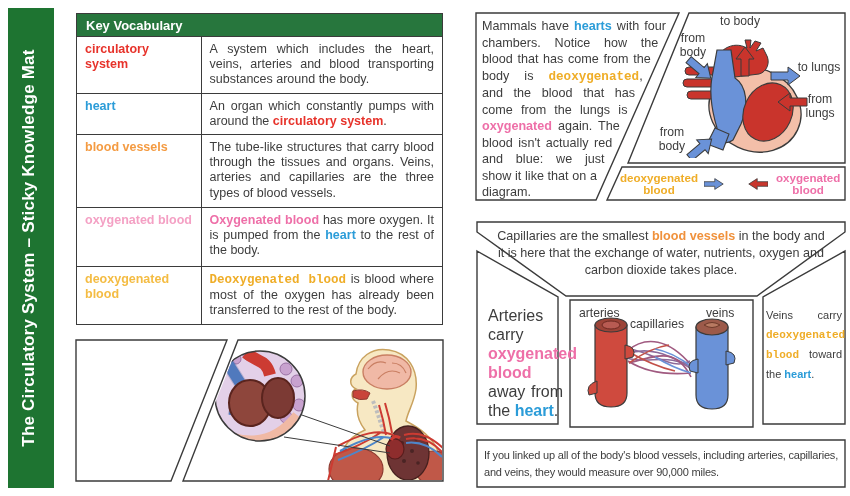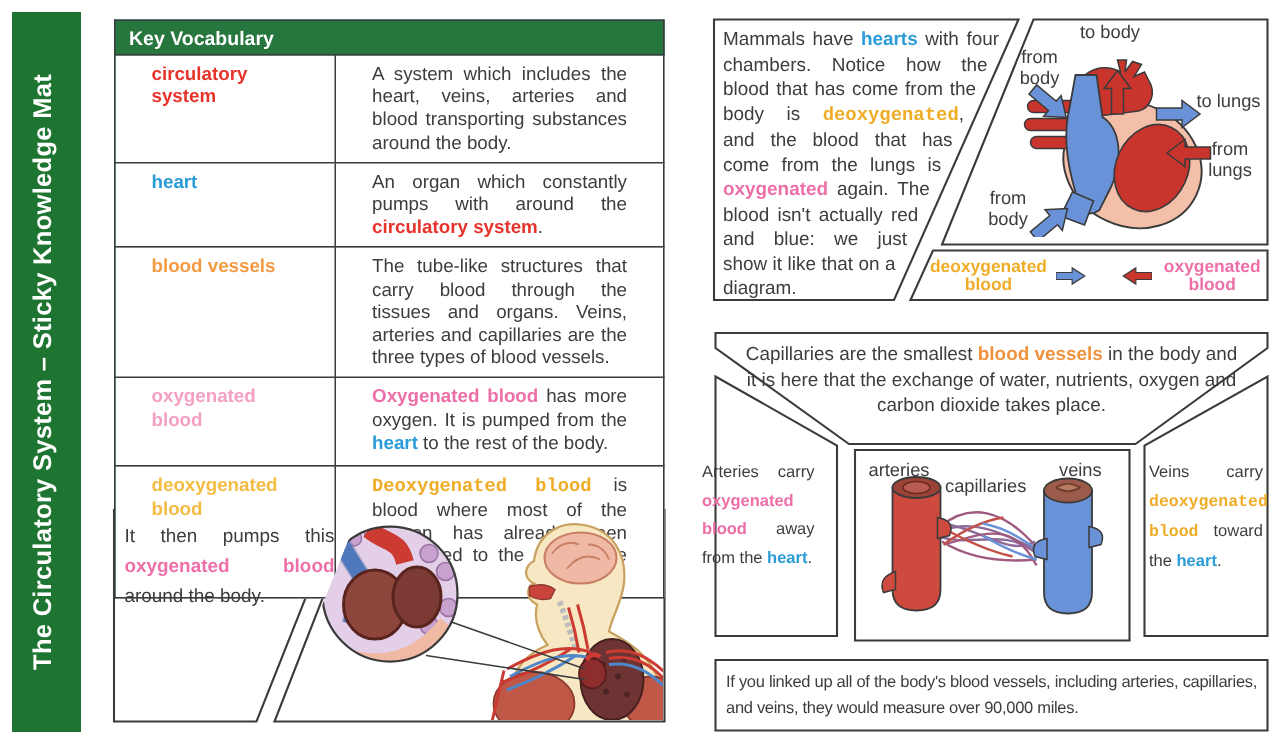--- a/index.html
+++ b/index.html
@@ -10,21 +10,21 @@
   #outlines{position:absolute;left:0;top:0;z-index:0;}
   
   .sidebar{left:8px;top:8px;width:46px;height:480px;background:#1e7431;z-index:2;}
   .sidebar-title{position:absolute;left:-217px;top:228px;width:480px;height:24px;
     transform:rotate(-90deg);text-align:center;color:#fff;font-weight:bold;
     font-size:17px;letter-spacing:.2px;white-space:nowrap;}
   
   .vocab{left:76px;top:13px;z-index:2;border-collapse:collapse;width:367px;background:#0f766e;}
   .vocab th{background:#27763d;color:#fff;font-size:13px;text-align:left;
     padding:3px 9px;border:1.4px solid #3b3b3b;height:16px;}
-  .vocab td{border:1.4px solid #3b3b3b;vertical-align:top;padding:5px 24px;
+  .vocab td{border:1.4px solid #3b3b3b;vertical-align:top;padding:5px 8px;
     font-size:12.5px;line-height:15.2px;background:#fff;}
   .vocab td.term{width:108px;font-weight:bold;}
   .vocab td.def{width:227px;text-align:justify;}
   .vocab tr.r1 td{height:45px;} .vocab tr.r2 td{height:30px;}
   .vocab tr.r3 td{height:62px;} .vocab tr.r4 td{height:48px;}
   .vocab tr.r5 td{height:45px;}
   [data-c="red"]{color:#e7332b;}   [data-c="blue"]{color:#2b9cd8;}
   [data-c="orange"]{color:#f49b42;}[data-c="pink"]{color:#f4a0c4;}
   [data-c="yellow"]{color:#f4bc43;}
   .seg{white-space:pre-wrap;}
@@ -36,21 +36,21 @@
   .seg.c-yellow{color:#efad27;font-weight:bold;font-family:Liberation Mono, monospace;}
   
   .txt{z-index:2;}
   .pump-text{left:83px;top:347px;width:140px;font-size:12.6px;line-height:20px;text-align:justify;}
   .pump-text .para{margin-bottom:9px;}
   .mammals-text{left:482px;top:18px;width:196px;height:180px;font-size:12.6px;
     line-height:16.5px;text-align:justify;}
   .slant-spacer{float:right;width:84px;height:182px;
     shape-outside:polygon(84px 0px,84px 182px,0px 182px);shape-margin:4px;}
   .trap-text{left:493px;top:228px;width:336px;font-size:12.6px;line-height:17px;text-align:center;}
-  .arteries-text{left:468px;top:306px;width:75px;font-size:11px;line-height:19px;text-align:justify;}
+  .arteries-text{left:488px;top:306px;width:75px;font-size:16px;line-height:19px;text-align:justify;}
   .veins-text{left:766px;top:306px;width:76px;font-size:11px;line-height:19px;text-align:justify;}
   .fact-text{left:484px;top:447px;width:354px;font-size:11px;letter-spacing:-0.2px;
     line-height:17px;text-align:justify;}
   
   .hlabel{z-index:3;font-size:12.2px;line-height:14px;text-align:center;color:#3d3d3d;}
   
   .legend{left:620px;top:169px;width:222px;height:30px;z-index:3;
     display:flex;align-items:center;justify-content:center;gap:6px;}
   .legend .lab{font-size:11.6px;font-weight:bold;line-height:12.5px;text-align:center;}
   .legend .sp{width:16px;}
@@ -102,21 +102,20 @@
     <td class="def"><span class="seg c-pink">Oxygenated blood</span><span class="seg c-plain"> has more oxygen. It is pumped from the </span><span class="seg c-blue">heart</span><span class="seg c-plain"> to the rest of the body.</span></td>
   </tr>
   <tr class="r5">
     <td class="term" data-c="yellow">deoxygenated blood</td>
     <td class="def"><span class="seg c-yellow">Deoxygenated blood</span><span class="seg c-plain"> is blood where most of the oxygen has already been transferred to the rest of the body.</span></td>
   </tr>
 </tbody>
   </table>
 
 <div class="abs txt pump-text">
-  <div class="para"><span class="seg c-plain">It then pumps this </span><span class="seg c-pink">oxygenated blood</span><span class="seg c-plain"> around the body.</span></div>
 </div>
 
 <svg class="abs" style="left:180px;top:341px;z-index:2" width="263" height="140" viewBox="0 0 263 140">
   <defs>
     <clipPath id="panelClip">
         <polygon points="60,0 262,0 262,139 4,139"></polygon>
       </clipPath>
     <clipPath id="lensClip">
         <circle cx="80" cy="55" r="45"></circle>
       </clipPath>

